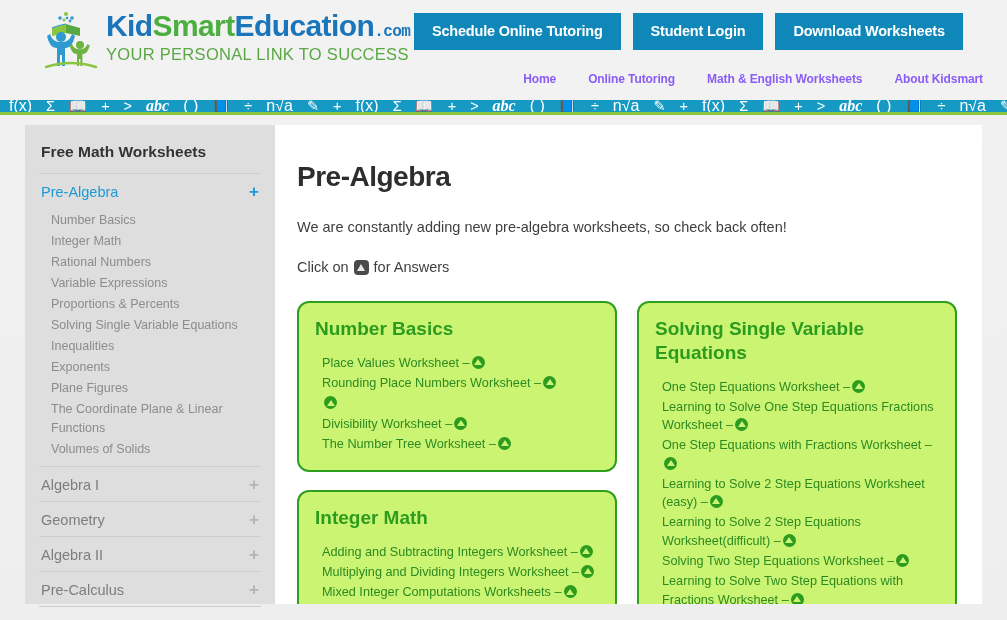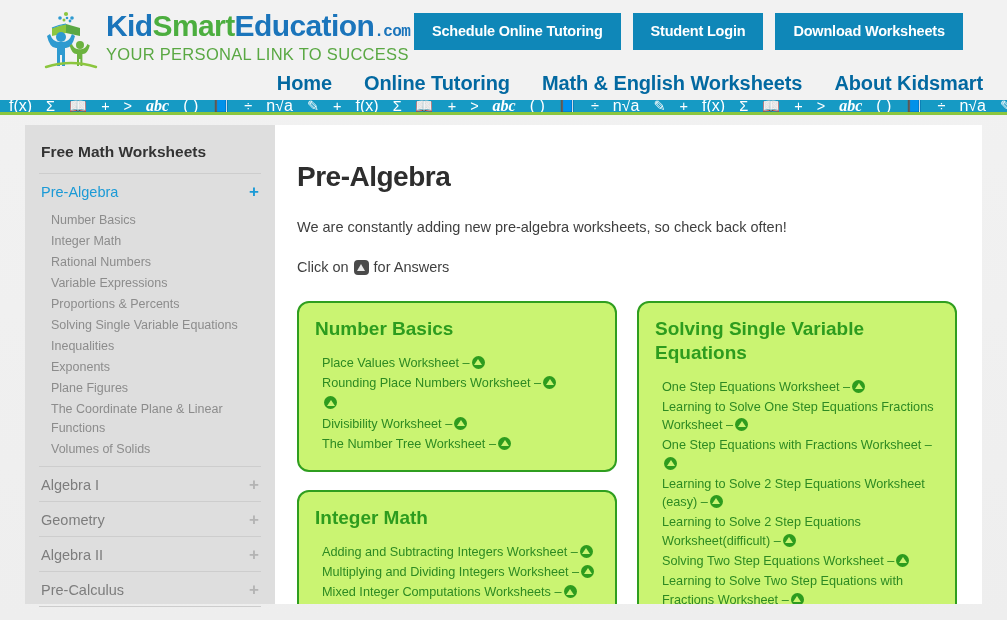--- a/index.html
+++ b/index.html
@@ -68,22 +68,22 @@
     white-space: nowrap;
     letter-spacing: -0.2px;
   }
 
   .hdr-nav {
     position: absolute;
     right: 24px; top: 72px;
     display: flex; gap: 32px;
   }
   .hdr-nav a {
-    color: #0369a1;
-    font-size: 20px;
+    color: #8b5cf6;
+    font-size: 12px;
     font-weight: bold;
     text-decoration: none;
     white-space: nowrap;
     letter-spacing: -0.1px;
   }
 
   
   .mathbar {
     height: 15px;
     width: 1007px;

